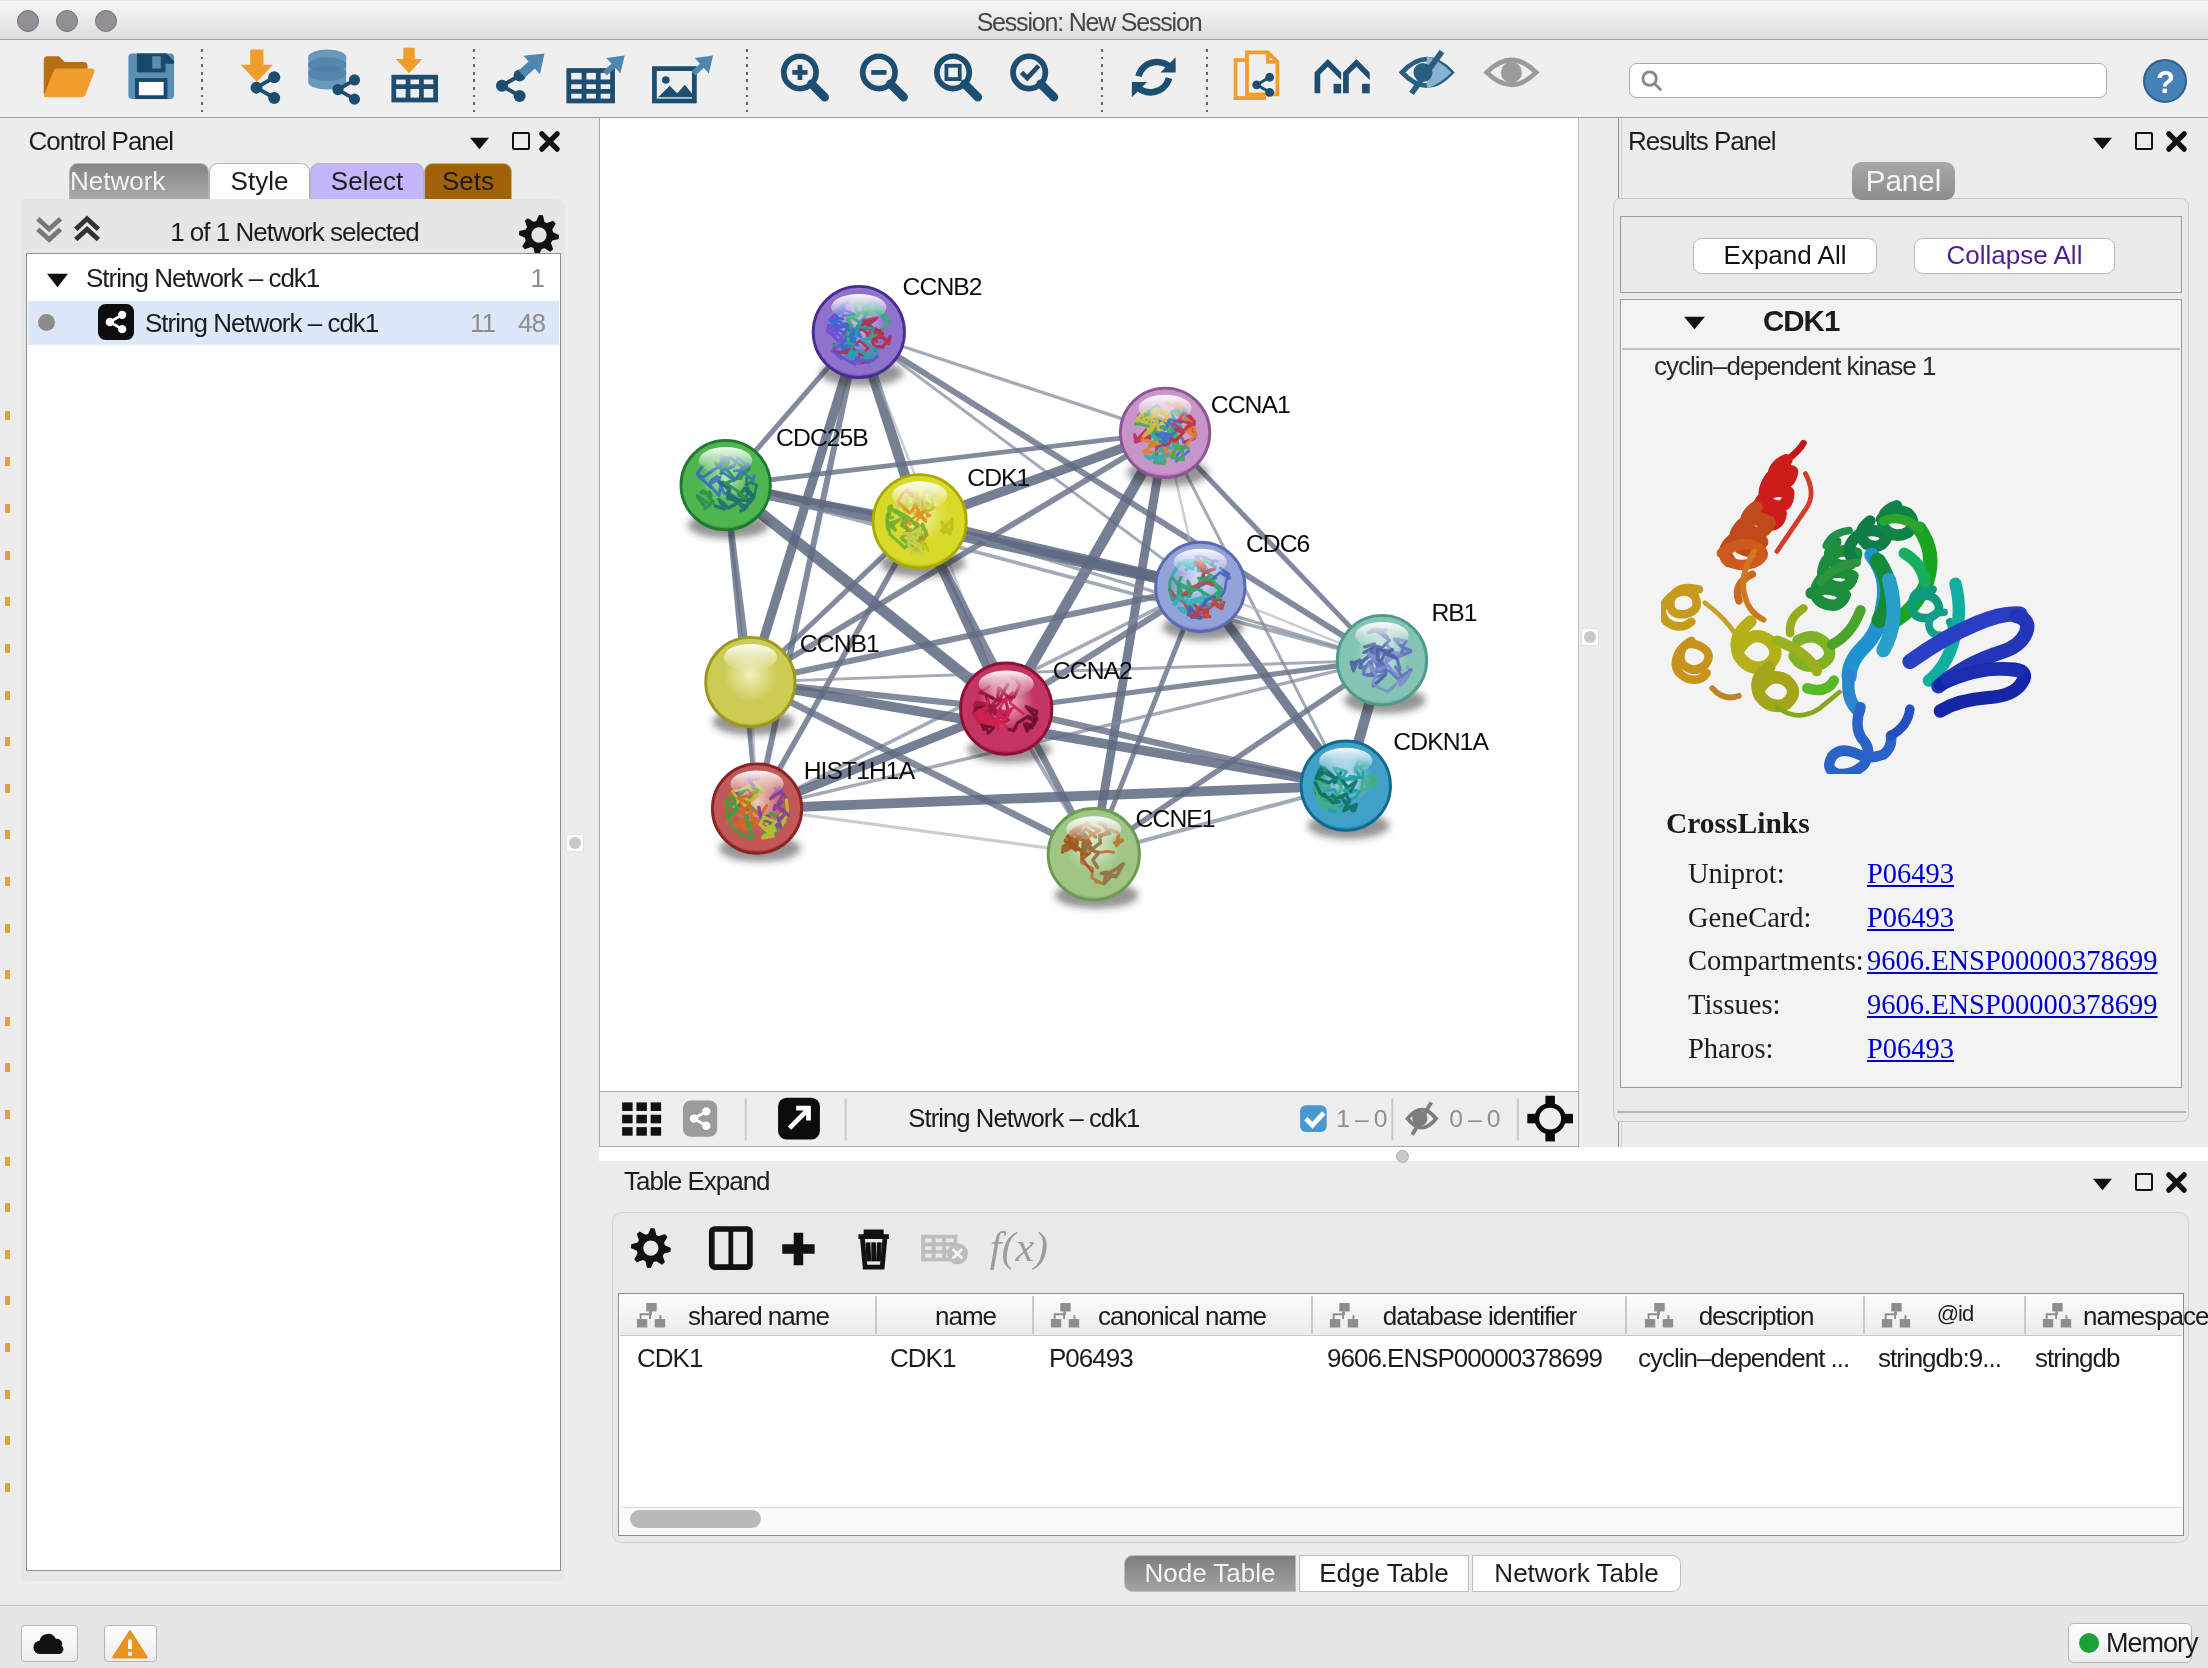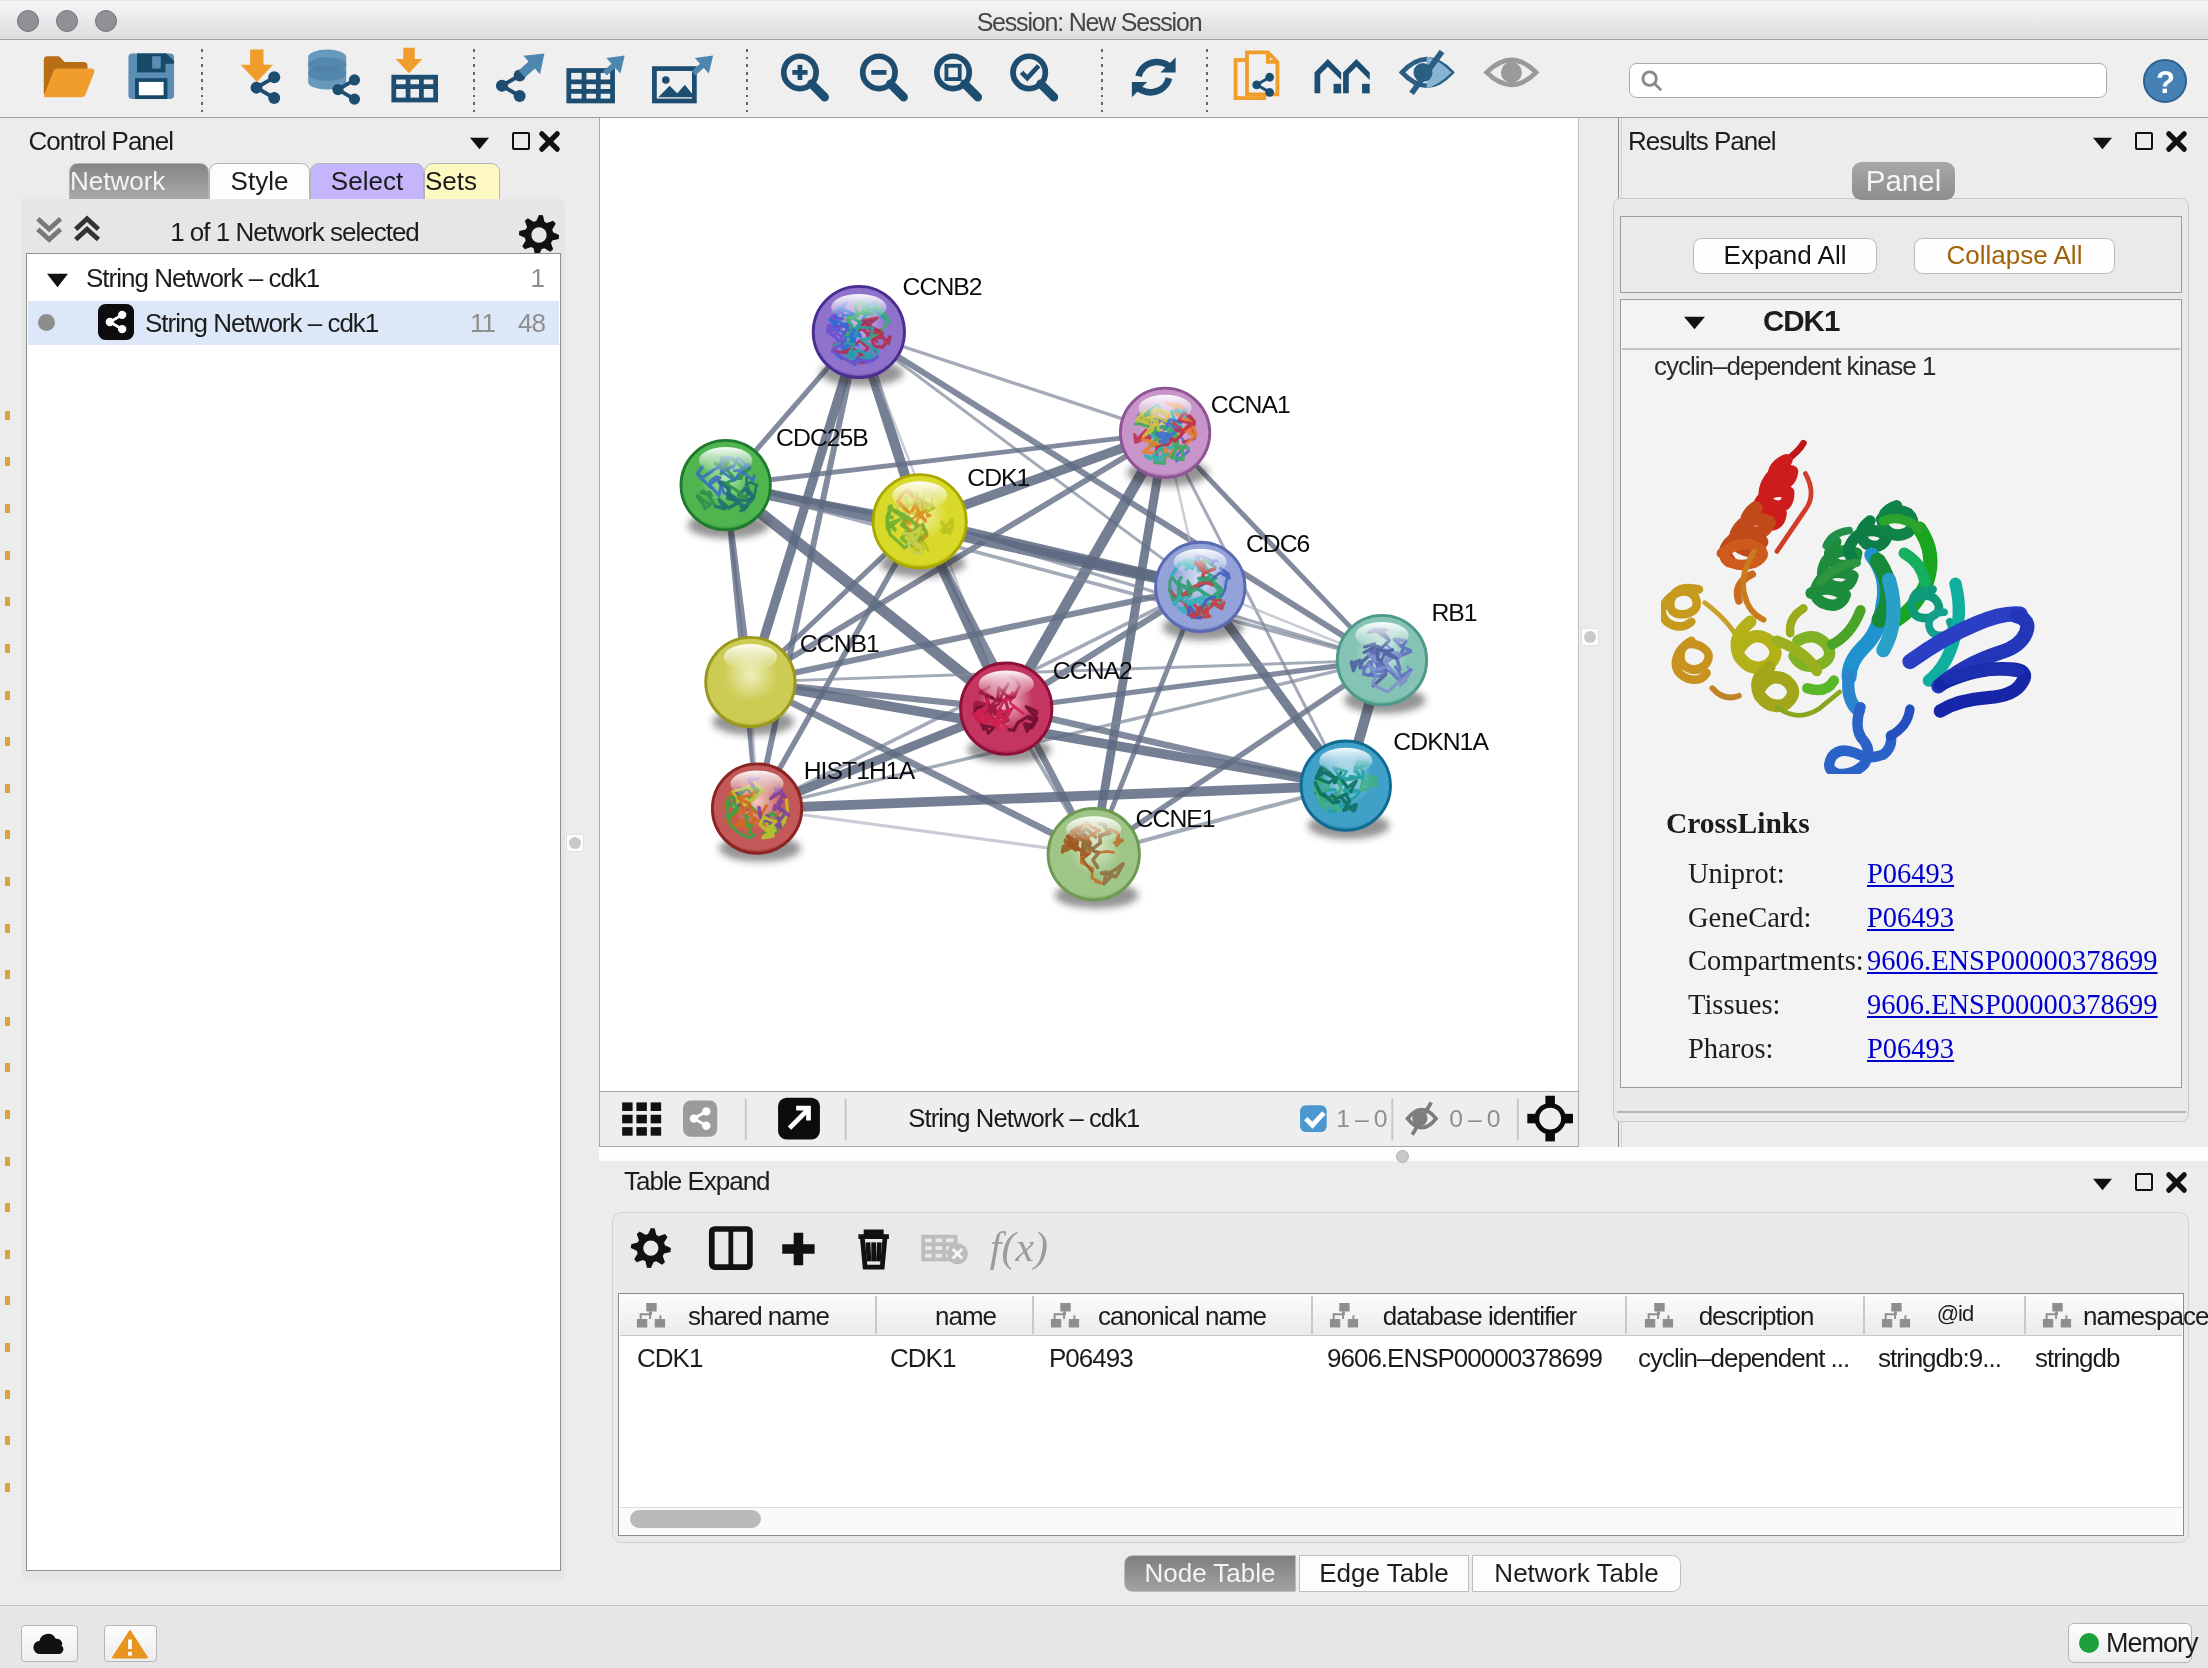--- a/index.html
+++ b/index.html
@@ -155,22 +155,22 @@
 <div class="abs" style="left:512px;top:132px;width:18px;height:18px;border:2.9px solid #111;border-radius:1.9px"></div>
 <svg class="abs" style="left:538px;top:130px" width="23" height="23" viewBox="0 0 24 24">
     <path d="M4,4 L20,20 M20,4 L4,20" stroke="#111" stroke-width="5.5" stroke-linecap="round"></path>
   </svg>
 <div class="abs" style="left:69px;top:163px;width:140px;height:37px;background:linear-gradient(#858585,#a9a9a9);color:#f4f4f4;
 border:1px solid #b3b3b3;border-radius:8.6px 8.6px 0 0;font-size:26px;text-align:left;line-height:35px">Network</div>
 <div class="abs" style="left:209px;top:163px;width:101px;height:37px;background:#fdfdfd;color:#1c1c1c;
 border:1px solid #b3b3b3;border-radius:8.6px 8.6px 0 0;font-size:26px;text-align:center;line-height:35px">Style</div>
 <div class="abs" style="left:310px;top:163px;width:114px;height:37px;background:#c4b5fd;color:#1c1c1c;
 border:1px solid #b3b3b3;border-radius:8.6px 8.6px 0 0;font-size:26px;text-align:center;line-height:35px">Select</div>
-<div class="abs" style="left:424px;top:163px;width:76px;height:37px;background:#fef9c3;color:#1c1c1c;
-border:1px solid #b3b3b3;border-radius:8.6px 8.6px 0 0;font-size:26px;text-align:left;line-height:35px">Sets</div>
+<div class="abs" style="left:424px;top:163px;width:88px;height:37px;background:#a16207;color:#1c1c1c;
+border:1px solid #b3b3b3;border-radius:8.6px 8.6px 0 0;font-size:26px;text-align:center;line-height:35px">Sets</div>
 <div class="abs" style="left:21px;top:199px;width:544px;height:1382px;background:#e6e6e6;border-radius:0 7.6px 7.6px 7.6px"></div>
 <svg class="abs" style="left:34px;top:213px" width="72" height="38" viewBox="0 0 76 40">
 <g fill="none" stroke="#787878" stroke-width="5">
       <path d="M4,6 l12,11 l12,-11"></path>
       <path d="M4,17 l12,11 l12,-11"></path>
     </g>
 <g fill="none" stroke="#333" stroke-width="5">
       <path d="M44,17 l12,-11 l12,11"></path>
       <path d="M44,28 l12,-11 l12,11"></path>
     </g>
@@ -634,21 +634,21 @@
     <path d="M4,4 L20,20 M20,4 L4,20" stroke="#111" stroke-width="5.5" stroke-linecap="round"></path>
   </svg>
 <div class="abs" style="left:1613px;top:198px;width:576px;height:924px;background:#e9e9e9;border:1px solid #c9c9c9;border-radius:7.6px"></div>
 <div class="abs" style="left:1617px;top:1111px;width:569px;height:1.9px;background:#b5b5b5"></div>
 <div class="abs" style="left:1852px;top:162px;width:103px;height:38px;background:linear-gradient(#a8a8a8,#8d8d8d);
 border-radius:9.5px;color:#f5f5f5;font-size:29.5px;text-align:center;line-height:38px;font-family:'Liberation Sans',sans-serif">Panel</div>
 <div class="abs" style="left:1620px;top:216px;width:562px;height:77px;border:1.9px solid #9b9b9b;background:#eaeaea"></div>
 <div class="abs" style="left:1693px;top:238px;width:184px;height:36px;background:#fefefe;border:1.9px solid #b9b9b9;border-radius:8.6px;
 font-size:26px;color:#111;text-align:center;line-height:33px">Expand All</div>
 <div class="abs" style="left:1914px;top:238px;width:201px;height:36px;background:#fefefe;border:1.9px solid #b9b9b9;border-radius:8.6px;
-font-size:26px;color:#a16207;text-align:center;line-height:33px">Collapse All</div>
+font-size:26px;color:#4c1d95;text-align:center;line-height:33px">Collapse All</div>
 <div class="abs" style="left:1620px;top:299px;width:562px;height:789px;border:1.9px solid #9b9b9b;background:#f3f3f3"></div>
 <svg class="abs" style="left:1683px;top:313px" width="23" height="19" viewBox="0 0 24 20">
     <path d="M1,4 h22 l-11,13 Z" fill="#111"></path>
   </svg>
 <div class="txt" style="left:1763px;top:304px;font-size:29.5px;font-weight:700">CDK1</div>
 <div class="abs" style="left:1622px;top:348px;width:558px;height:1.9px;background:#c2c2c2"></div>
 <div class="txt" style="left:1654px;top:351px;font-size:26px;color:#2a2a2a">cyclin–dependent kinase 1</div>
 <svg class="abs" style="left:1661px;top:439px" width="380" height="335" viewBox="0 0 400 352">
 <g fill="none" stroke-linecap="round" stroke-linejoin="round">
 

